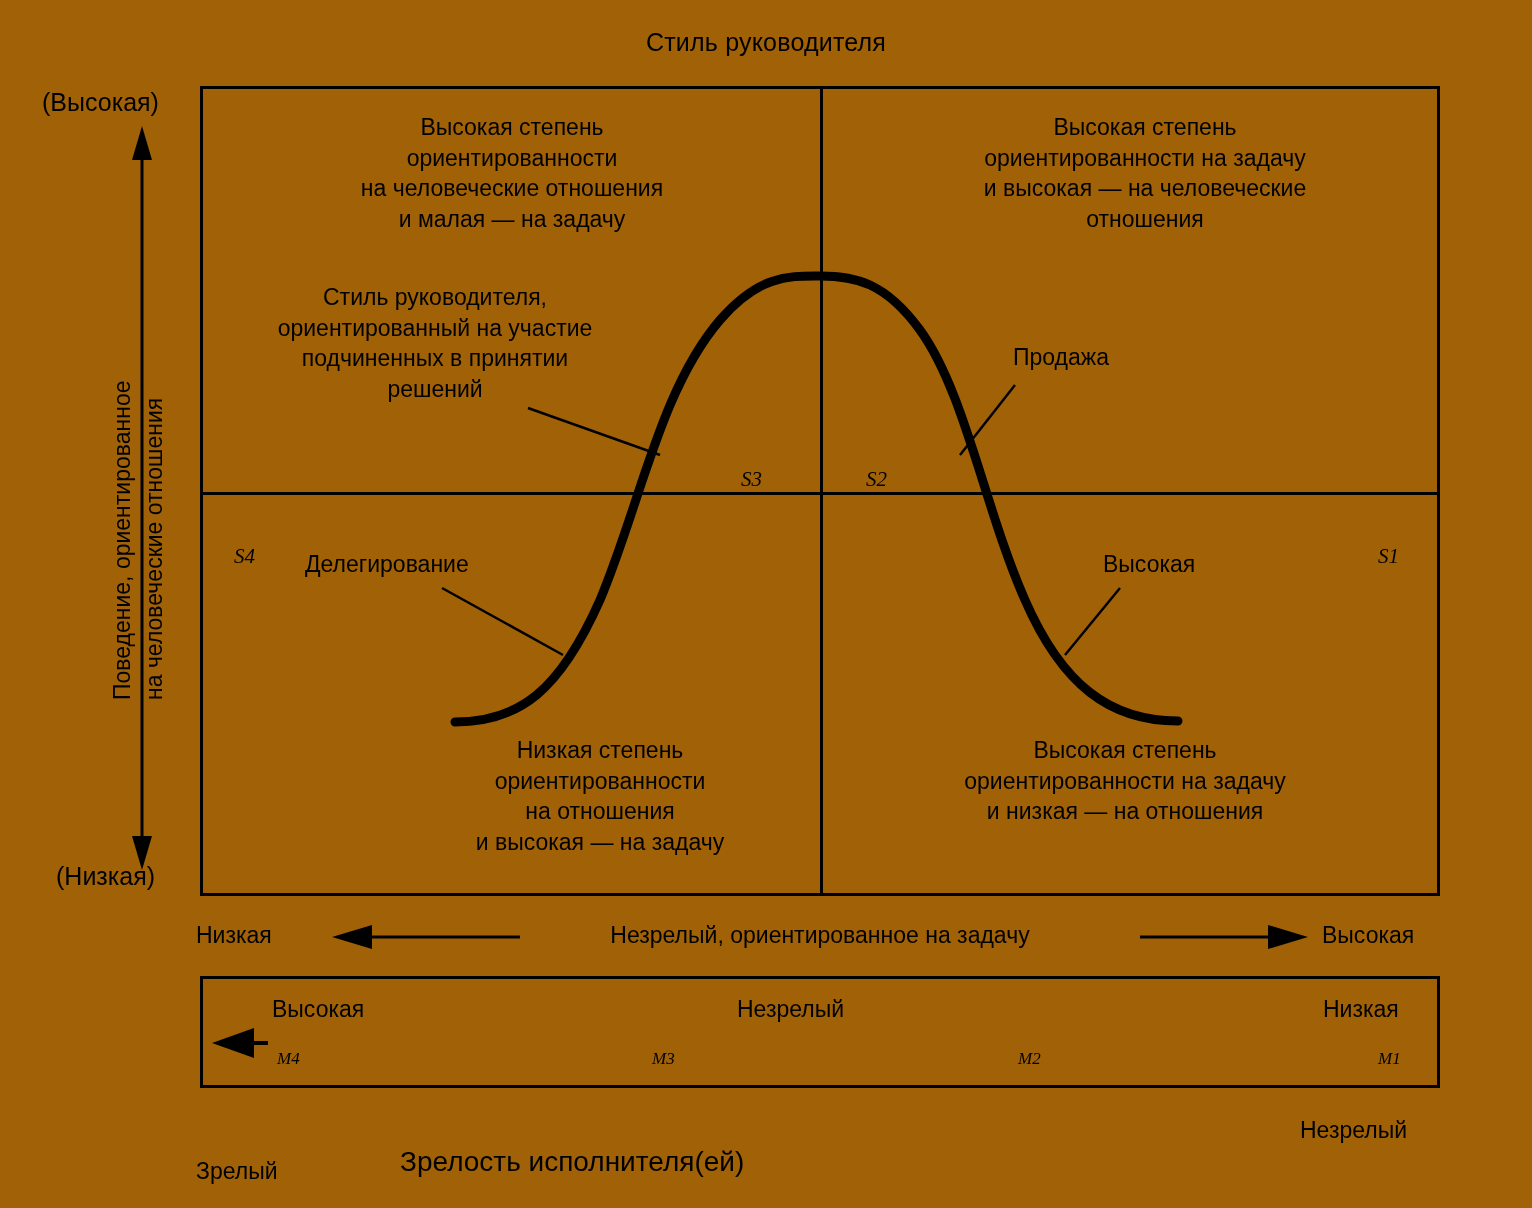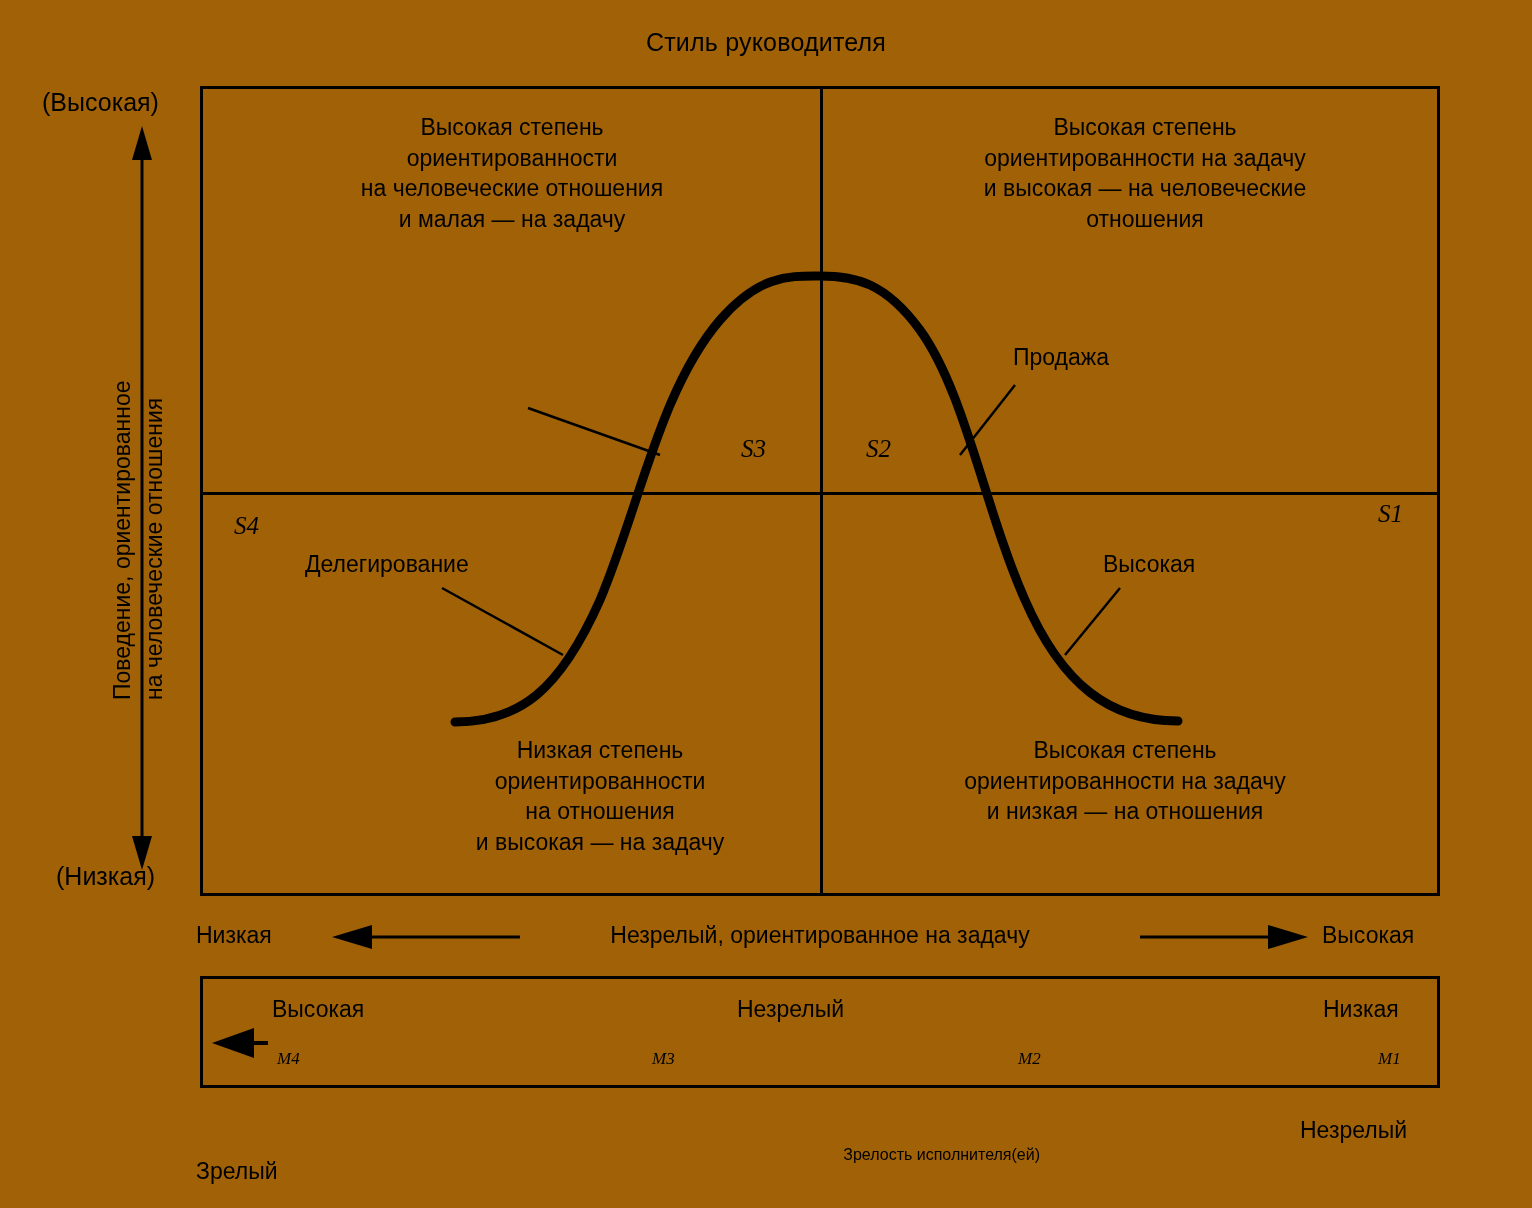--- a/index.html
+++ b/index.html
@@ -60,28 +60,29 @@
 
   #participating {
     left: 205px; top: 282px; width: 460px;
     text-align: center;
     font-size: 23px;
     line-height: 1.33;
   }
 
   
   .slabel {
-    font-size: 25px;
+    font-size: 21px;
     font-style: italic;
     font-family: "Liberation Serif", serif;
+    margin-top: 32px;
   }
   #s3 { left: 741px; top: 435px; }
   #s2 { left: 866px; top: 435px; }
   #s4 { left: 234px; top: 512px; }
-  #s1 { left: 1378px; top: 500px; }
+  #s1 { left: 1378px; top: 512px; }
 
   
   .callout { font-size: 23px; }
   #lbl-prodaja { left: 1013px; top: 344px; }
   #lbl-ukazania { left: 1103px; top: 551px; }
   #lbl-delegirovanie { left: 305px; top: 551px; }
 
   
   #y-high { left: 42px; top: 88px; font-size: 25px; }
   #y-low  { left: 56px; top: 862px; font-size: 25px; }
@@ -129,22 +130,22 @@
   }
   #m4 { left: 277px; top: 1049px; }
   #m3 { left: 652px; top: 1049px; }
   #m2 { left: 1018px; top: 1049px; }
   #m1 { left: 1378px; top: 1049px; }
 
   #mature   { left: 196px; top: 1117px; font-size: 23px; margin-top: 41px; }
   #immature { left: 1300px; top: 1117px; font-size: 23px; }
   #bottom-title {
     left: 400px; top: 1146px;
-    width: 640px; text-align: right;
-    font-size: 16px;
+    width: 640px; text-align: left;
+    font-size: 28px;
   }
 
   svg.overlay {
     position: absolute;
     left: 0; top: 0;
     width: 1532px; height: 1208px;
     pointer-events: none;
   }
 </style>
 </head>
@@ -166,20 +167,24 @@
 ориентированности на задачу
 и высокая — на человеческие
 отношения</div>
   <div class="abs qtext" id="q-bl" style="white-space: pre-line;">Низкая степень
 ориентированности
 на отношения
 и высокая — на задачу</div>
   <div class="abs qtext" id="q-br" style="white-space: pre-line;">Высокая степень
 ориентированности на задачу
 и низкая — на отношения</div>
+  <div class="abs" id="participating" style="white-space: pre-line;">Стиль руководителя,
+ориентированный на участие
+подчиненных в принятии
+решений</div>
 
   <div class="abs slabel" id="s3">S3</div>
   <div class="abs slabel" id="s2">S2</div>
   <div class="abs slabel" id="s4">S4</div>
   <div class="abs slabel" id="s1">S1</div>
 
   <div class="abs callout" id="lbl-prodaja">Продажа</div>
   <div class="abs callout" id="lbl-ukazania">Высокая</div>
   <div class="abs callout" id="lbl-delegirovanie">Делегирование</div>
 

